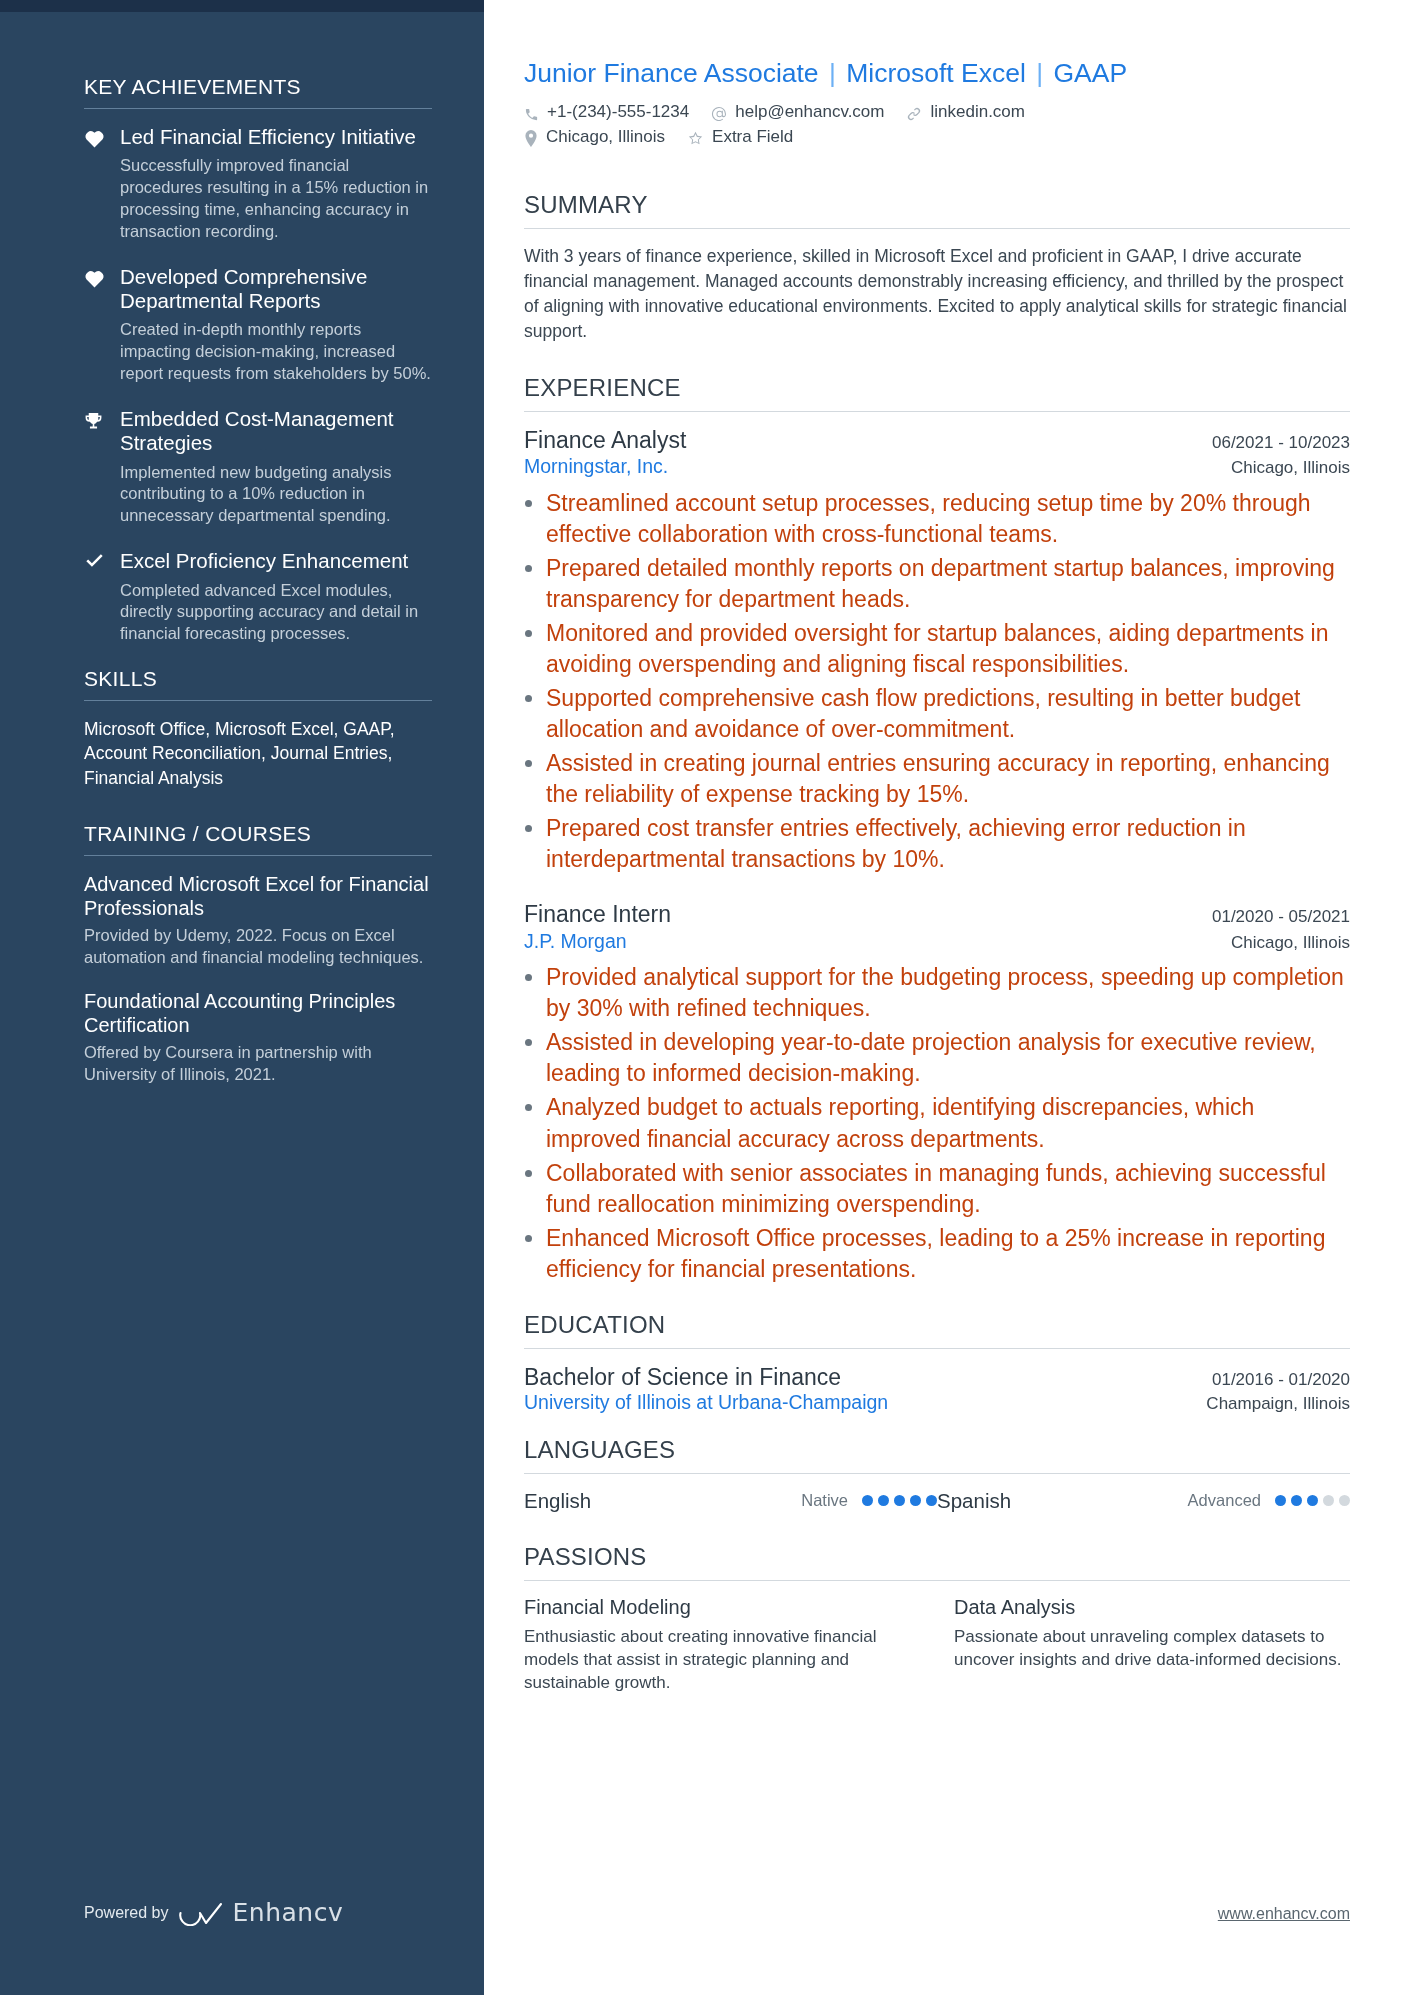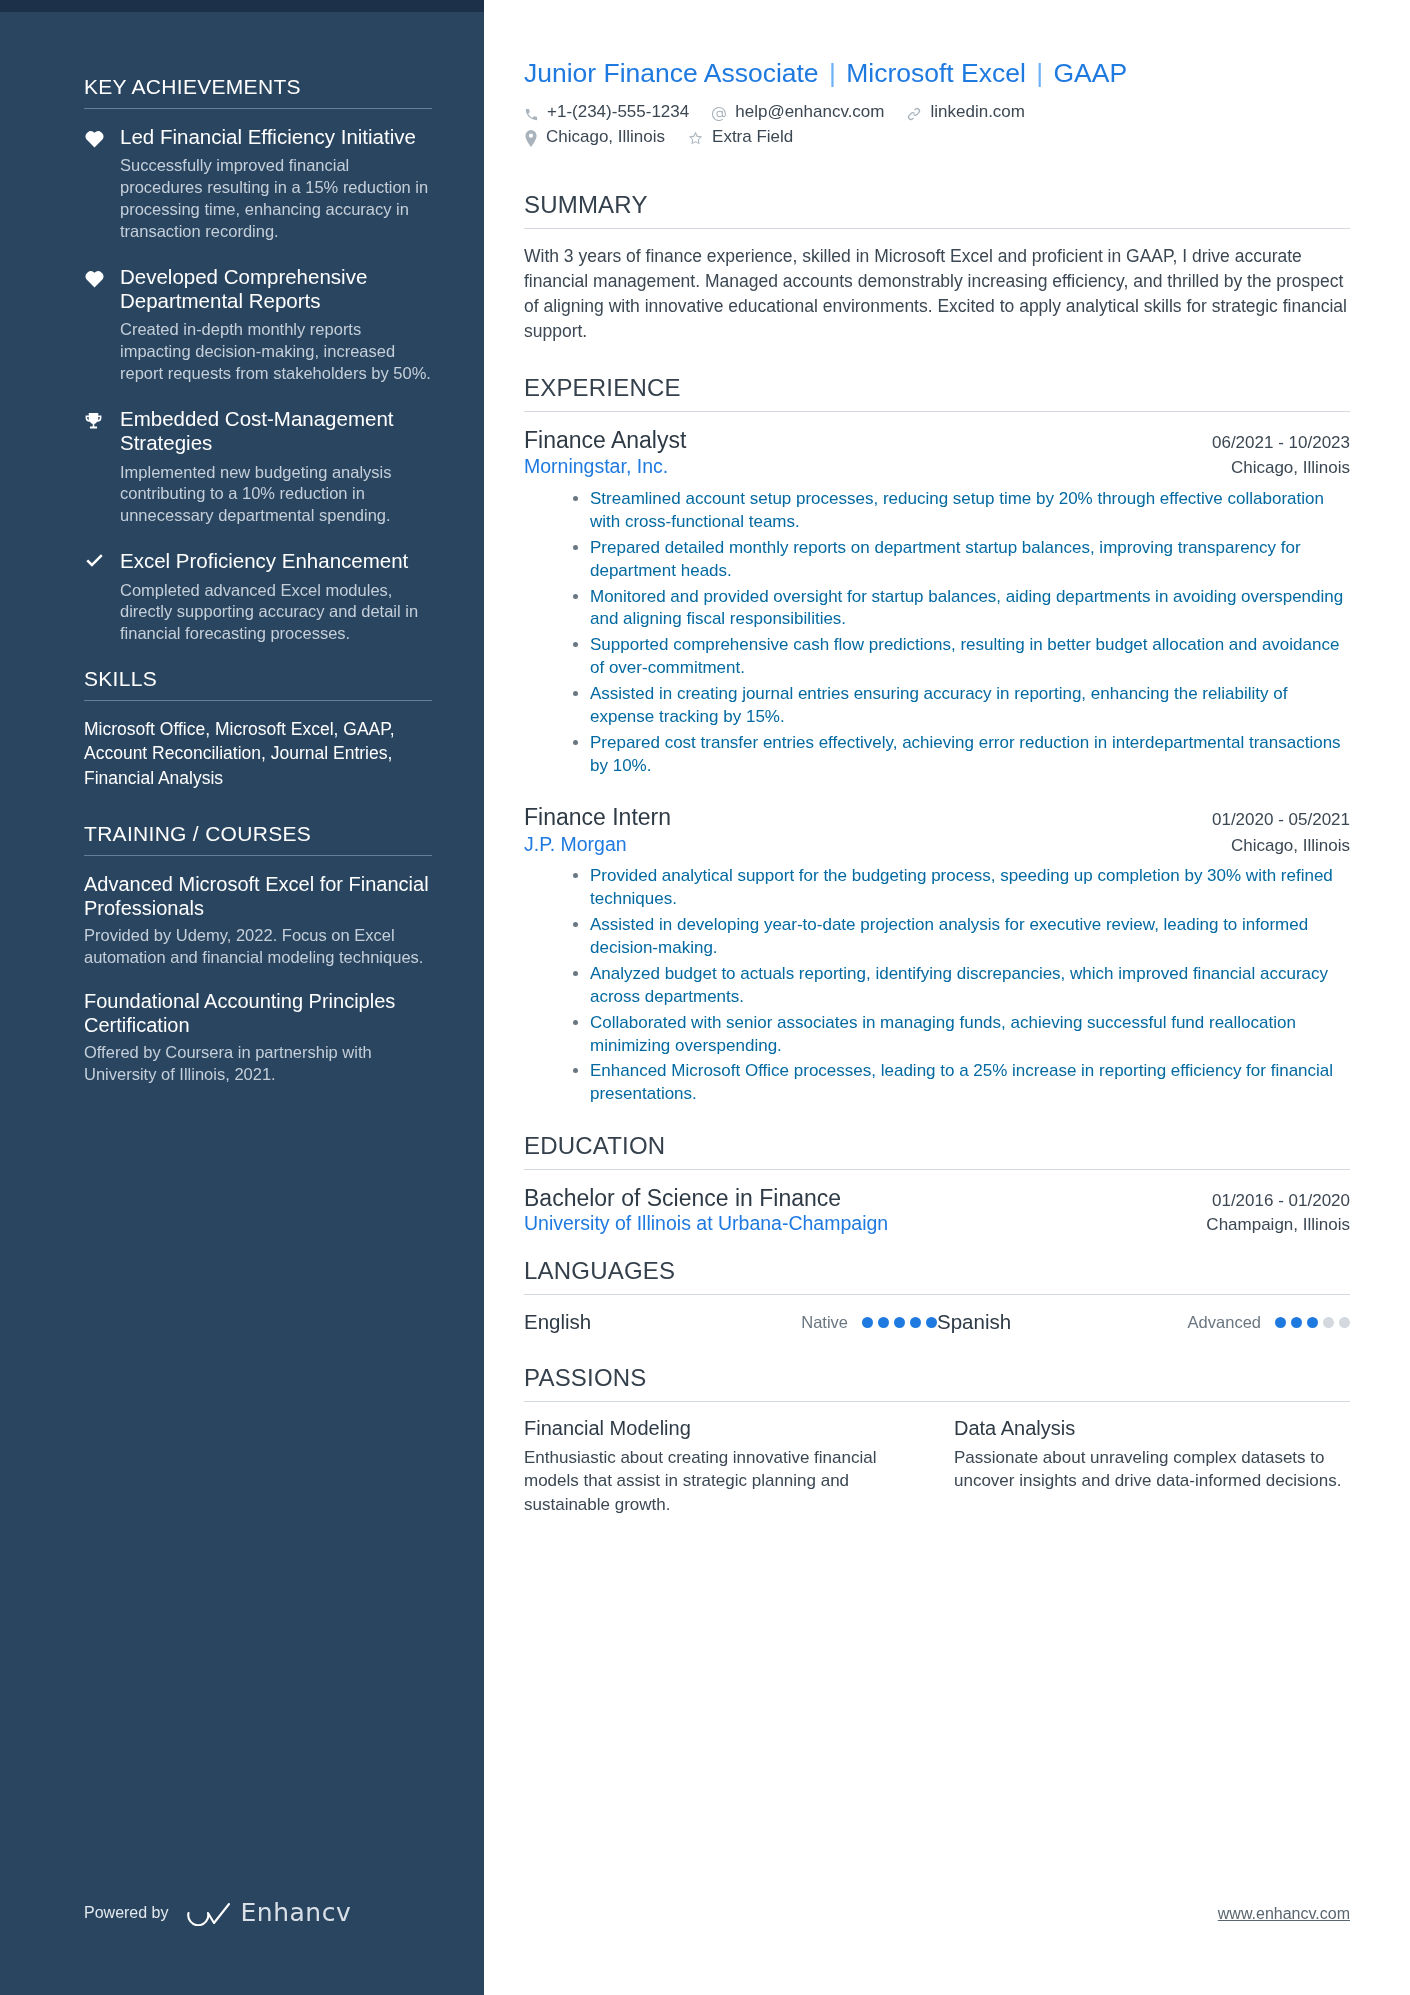--- a/index.html
+++ b/index.html
@@ -95,21 +95,21 @@
     line-height: 1.33;
     color: #c4cfd9;
   }
 
   .powered {
     position: absolute;
     left: 84px;
     bottom: 68px;
     display: flex;
     align-items: center;
-    gap: 17px;
+    gap: 9px;
   }
   .powered-label { font-size: 16px; color: #e3e9ee; }
   .powered-logo { display: flex; align-items: center; gap: 9px; }
   .powered-logo svg { display: block; }
   .powered-brand {
     font-size: 25px;
     letter-spacing: 0.5px;
     color: #d9e0e7;
     font-family: "DejaVu Sans", sans-serif;
   }
@@ -184,25 +184,24 @@
     color: #1f7ae0;
     line-height: 1.3;
   }
   .job-location {
     font-size: 17px;
     color: #3b4752;
     white-space: nowrap;
   }
   .bullets { margin: 8px 0 0 0; padding-left: 22px; }
   .bullets li {
-    font-size: 17px;
+    font-size: 23px;
     line-height: 1.35;
-    color: #0369a1;
+    color: #c2410c;
     margin-bottom: 3px;
-    margin-left: 44px;
   }
   .bullets li::marker { color: #6a7680; }
 
   .edu-row {
     display: flex;
     justify-content: space-between;
     align-items: baseline;
     gap: 20px;
   }
   .edu-degree { font-size: 23px; color: #2e3a45; }

